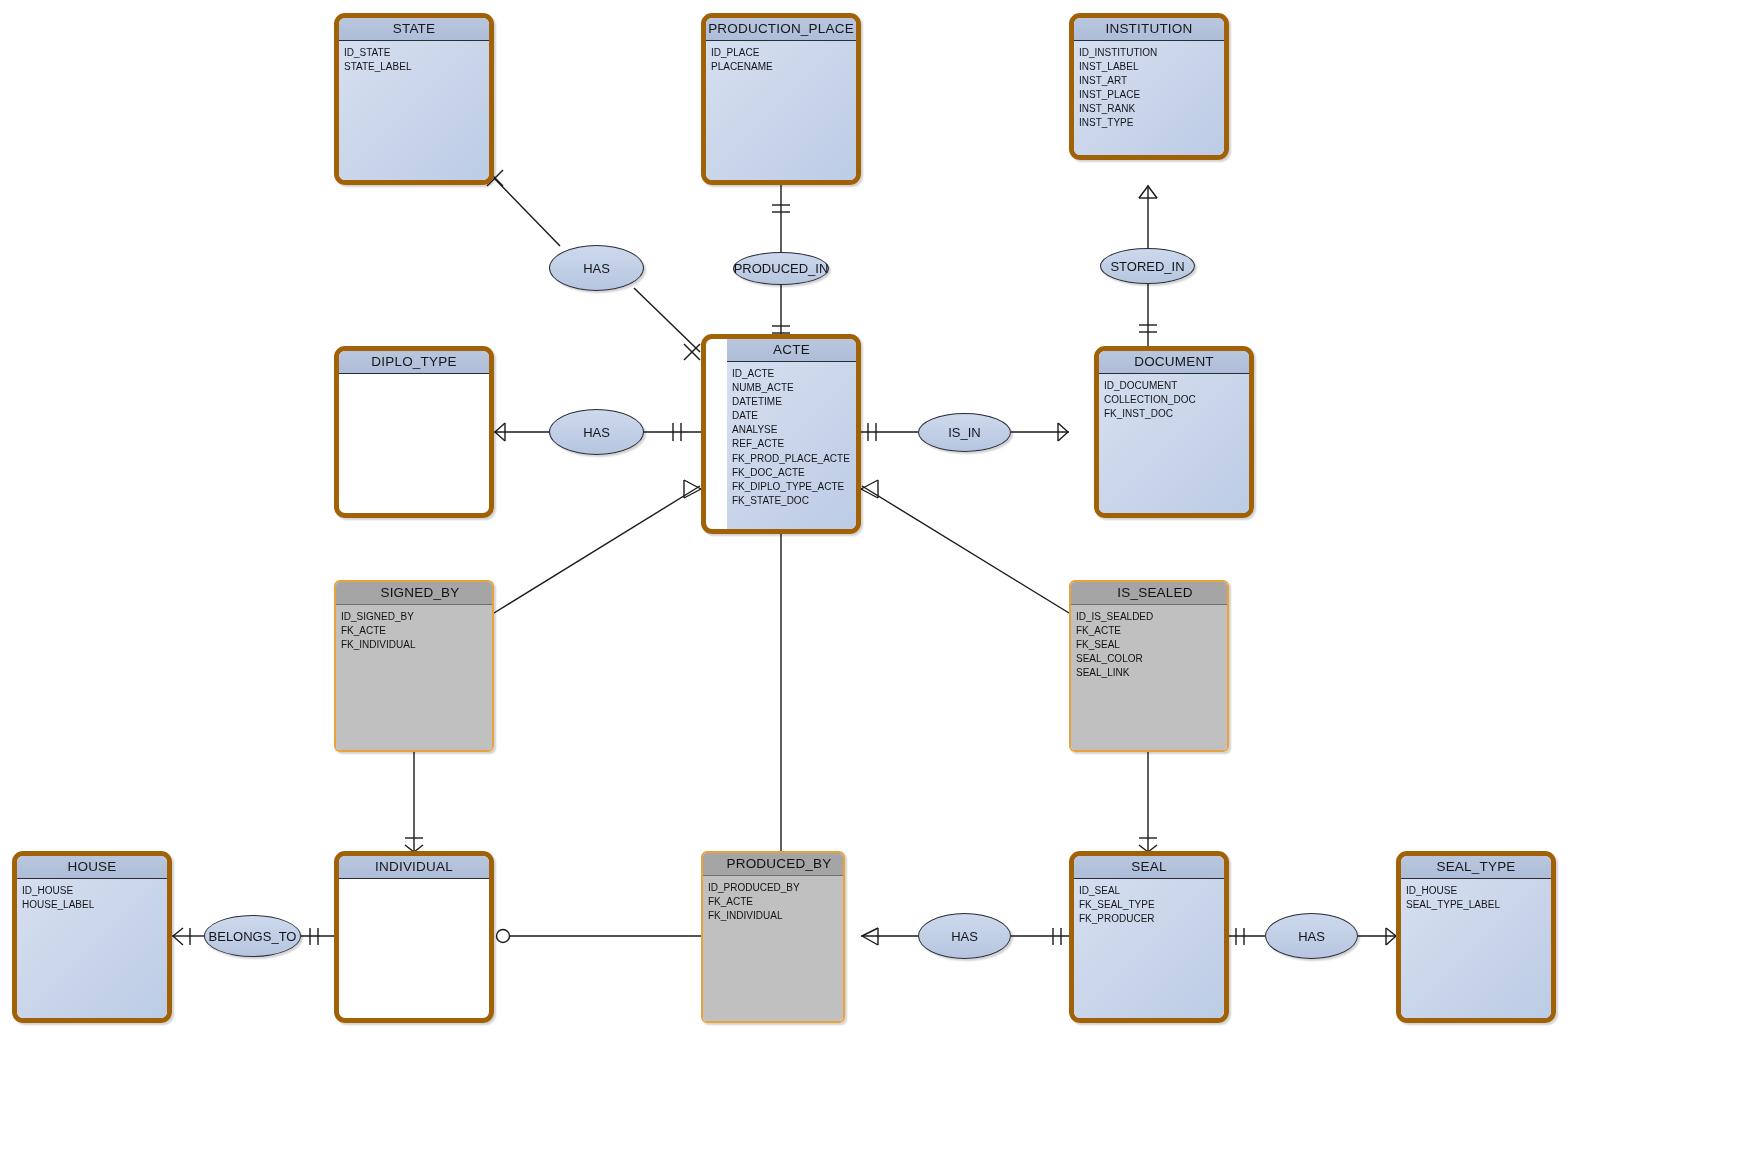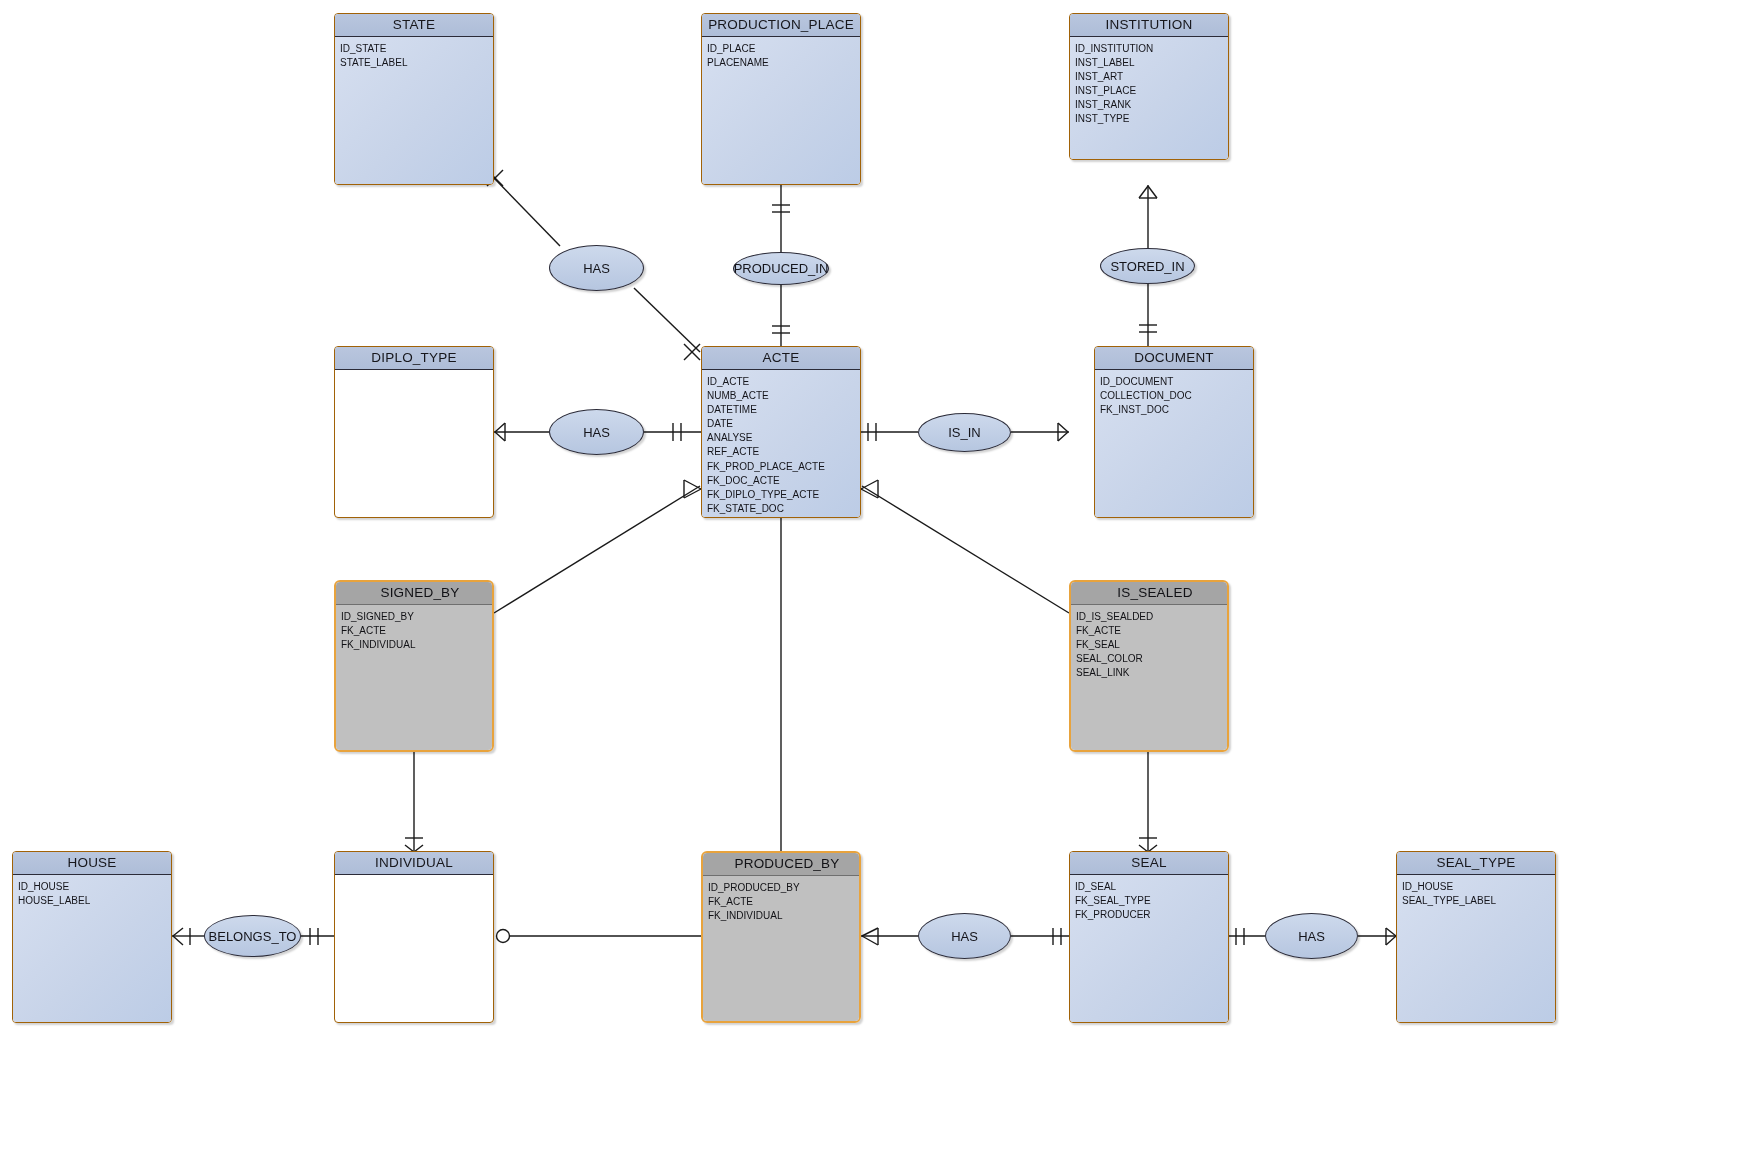--- a/index.html
+++ b/index.html
@@ -24,23 +24,23 @@
     top: 0;
     width: 1758px;
     height: 1162px;
     pointer-events: none;
   }
 
   
   .entity {
     position: absolute;
     box-sizing: border-box;
-    border-radius: 4px;
+    border-radius: 11px;
     overflow: hidden;
-    border: 1px solid #a16207;
+    border: 5px solid #a16207;
     box-shadow: 2px 2px 2px rgba(0,0,0,0.18);
   }
   .entity .title {
     height: 22px;
     line-height: 22px;
     text-align: center;
     font-size: 13.5px;
     color: #17171c;
     letter-spacing: 0.2px;
     border-bottom: 1px solid #2b2b38;
@@ -270,21 +270,21 @@
           <div>INST_LABEL</div>
           <div>INST_ART</div>
           <div>INST_PLACE</div>
           <div>INST_RANK</div>
           <div>INST_TYPE</div>
         </div>
       </div>
       <div class="entity" style="left: 334px; top: 346px; width: 160px; height: 172px;">
         <div class="title">DIPLO_TYPE</div>
       </div>
-      <div class="entity" style="left: 701px; top: 346px; width: 160px; height: 172px;">
+      <div class="entity" style="left: 701px; top: 334px; width: 160px; height: 200px; padding-left: 21px;">
         <div class="title">ACTE</div>
         <div class="attrs">
           <div>ID_ACTE</div>
           <div>NUMB_ACTE</div>
           <div>DATETIME</div>
           <div>DATE</div>
           <div>ANALYSE</div>
           <div>REF_ACTE</div>
           <div>FK_PROD_PLACE_ACTE</div>
           <div>FK_DOC_ACTE</div>
@@ -321,21 +321,21 @@
       <div class="entity" style="left: 12px; top: 851px; width: 160px; height: 172px;">
         <div class="title">HOUSE</div>
         <div class="attrs">
           <div>ID_HOUSE</div>
           <div>HOUSE_LABEL</div>
         </div>
       </div>
       <div class="entity" style="left: 334px; top: 851px; width: 160px; height: 172px;">
         <div class="title">INDIVIDUAL</div>
       </div>
-      <div class="entity assoc" style="left: 701px; top: 851px; width: 160px; height: 172px;">
+      <div class="entity assoc" style="left: 701px; top: 851px; width: 144px; height: 172px;">
         <div class="title">PRODUCED_BY</div>
         <div class="attrs">
           <div>ID_PRODUCED_BY</div>
           <div>FK_ACTE</div>
           <div>FK_INDIVIDUAL</div>
         </div>
       </div>
       <div class="entity" style="left: 1069px; top: 851px; width: 160px; height: 172px;">
         <div class="title">SEAL</div>
         <div class="attrs">

